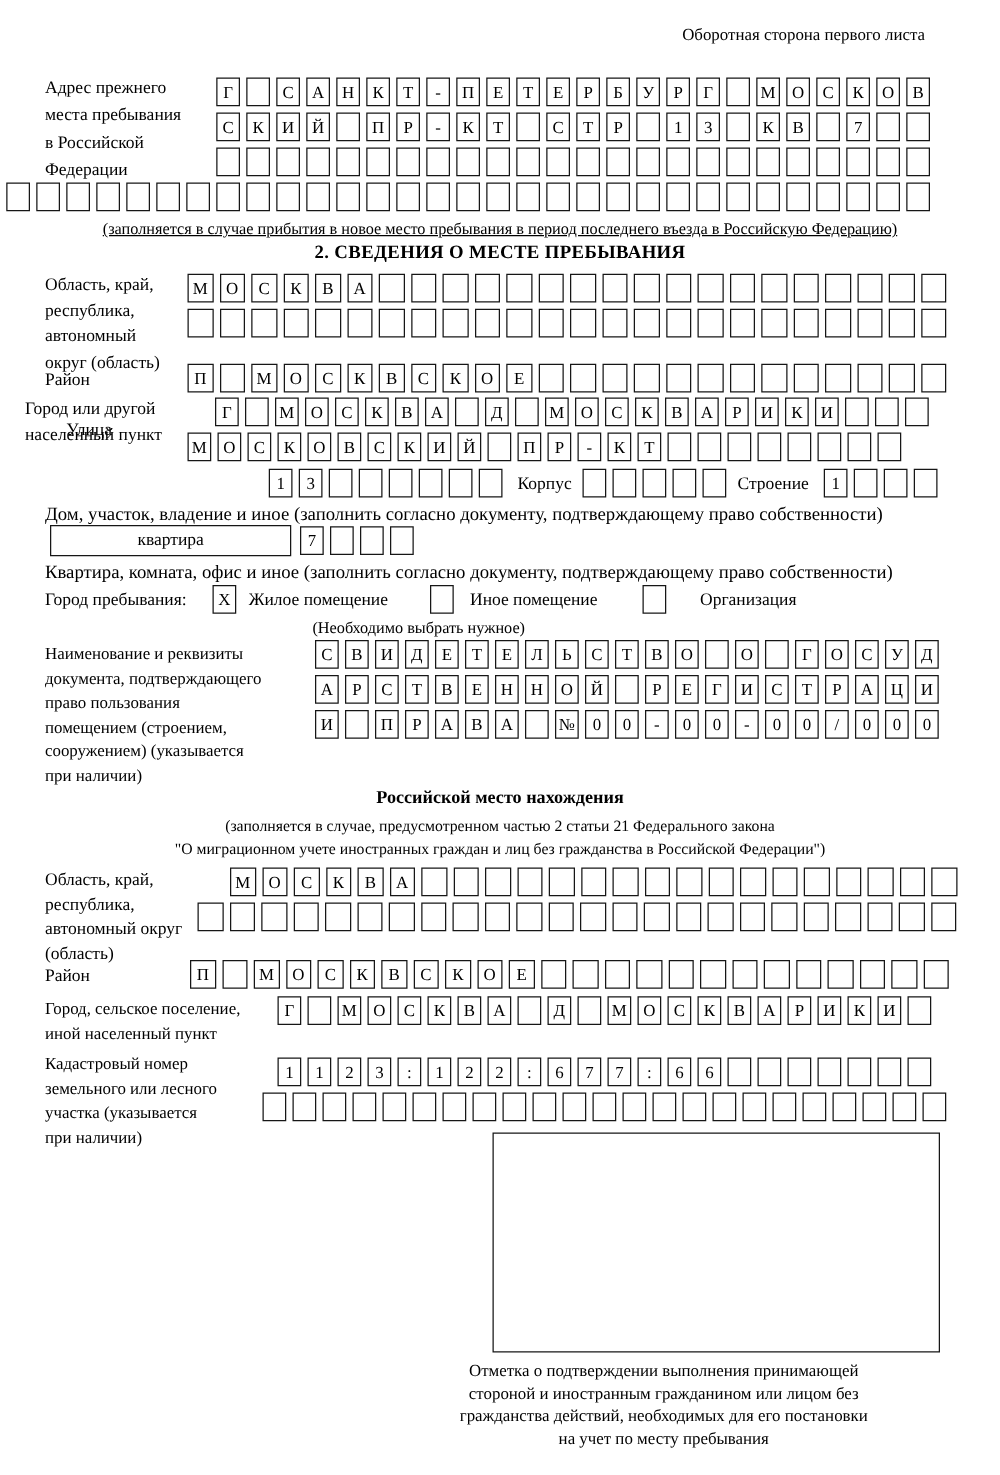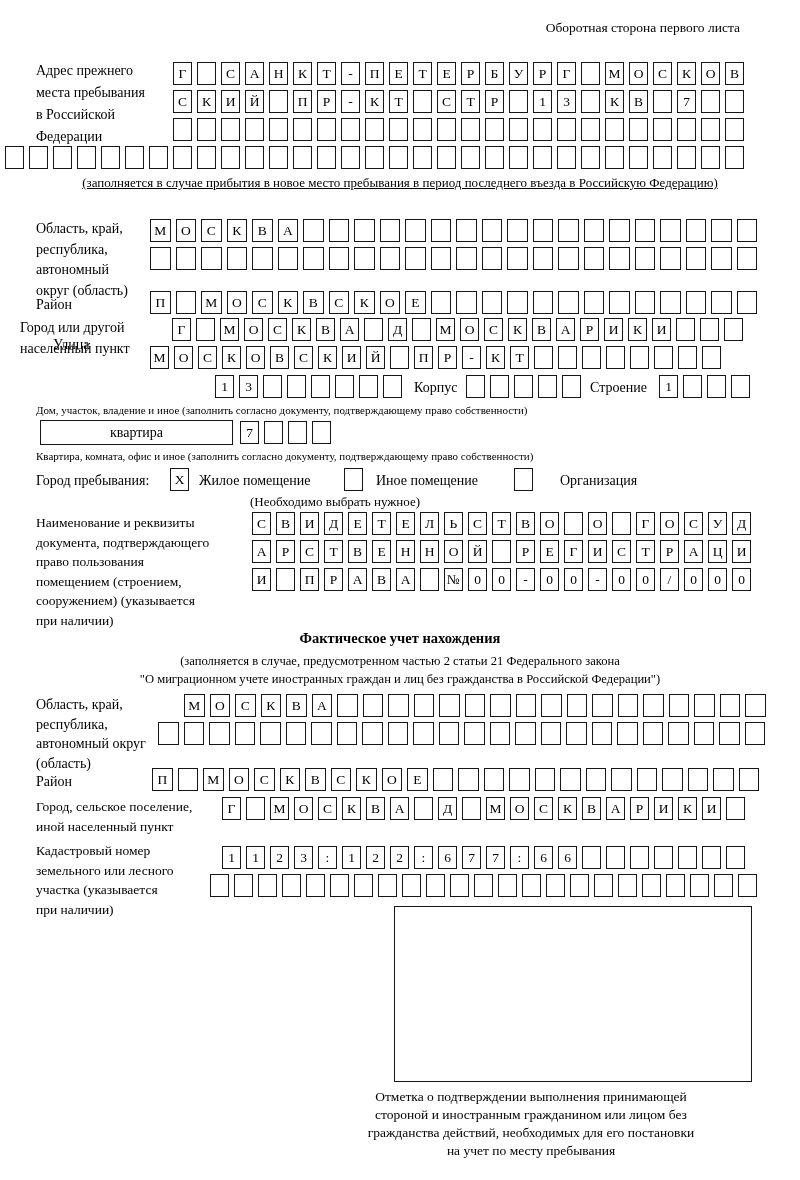--- a/index.html
+++ b/index.html
@@ -7,21 +7,21 @@
     position:relative; width:800px; height:1180px; overflow:hidden;
     background:#ffffff; color:#000;
     font-family:"Liberation Serif", serif;
   }
   .abs { position:absolute; }
   .lbl { font-size:14px; line-height:21px; white-space:pre-line; }
   .lbl-sm { font-size:13.5px; line-height:19.5px; white-space:pre-line; }
   .hdr { font-weight:bold; font-size:15px; text-align:center; letter-spacing:.3px; }
   .hdr2 { font-weight:bold; font-size:14.5px; text-align:center; }
   .note { font-size:12.6px; text-align:center; white-space:pre-line; line-height:17.5px; }
-  .note-left { font-size:11px; }
+  .note-left { font-size:15px; }
   .cells { display:flex; gap:5px; }
   .cell {
     box-sizing:border-box; flex:none; width:19px; height:23px;
     border:1.7px solid #161616; background:#fff;
     display:flex; align-items:center; justify-content:center;
     font-size:13.5px; line-height:1;
   }
   .wide .cell { width:20.5px; }
   .longbox {
     box-sizing:border-box; border:1.7px solid #161616; background:#fff;
@@ -147,20 +147,21 @@
       <span class="cell"></span>
       <span class="cell"></span>
       <span class="cell"></span>
       <span class="cell"></span>
       <span class="cell"></span>
       <span class="cell"></span>
       <span class="cell"></span>
     </div>
   <div class="abs note" style="left:0; top:174px; width:800px; font-size:13px;text-decoration:underline;">(заполняется в случае прибытия в новое место пребывания в период последнего въезда в Российскую Федерацию)</div>
 
+  <div class="abs hdr" style="left:0; top:194px; width:800px;">2. СВЕДЕНИЯ О МЕСТЕ ПРЕБЫВАНИЯ</div>
 
   <div class="abs lbl" style="left:36px; top:219px; line-height:20.5px;">Область, край,
 республика,
 автономный
 округ (область)</div>
   <div class="abs cells wide" style="left:150px; top:219px;">
       <span class="cell">М</span>
       <span class="cell">О</span>
       <span class="cell">С</span>
       <span class="cell">К</span>
@@ -411,21 +412,21 @@
       <span class="cell">0</span>
       <span class="cell">-</span>
       <span class="cell">0</span>
       <span class="cell">0</span>
       <span class="cell">/</span>
       <span class="cell">0</span>
       <span class="cell">0</span>
       <span class="cell">0</span>
     </div>
 
-  <div class="abs hdr2" style="left:0; top:630px; width:800px;">Фактическое учет нахождения</div>
+  <div class="abs hdr2" style="left:0; top:630px; width:800px;">Российской место нахождения</div>
   <div class="abs note" style="left:0; top:653px; width:800px;">(заполняется в случае, предусмотренном частью 2 статьи 21 Федерального закона
 "О миграционном учете иностранных граждан и лиц без гражданства в Российской Федерации")</div>
 
   <div class="abs lbl-sm" style="left:36px; top:695px; font-size:14px;">Область, край,
 республика,
 автономный округ
 (область)</div>
   <div class="abs cells wide" style="left:184px; top:694px;">
       <span class="cell">М</span>
       <span class="cell">О</span>

